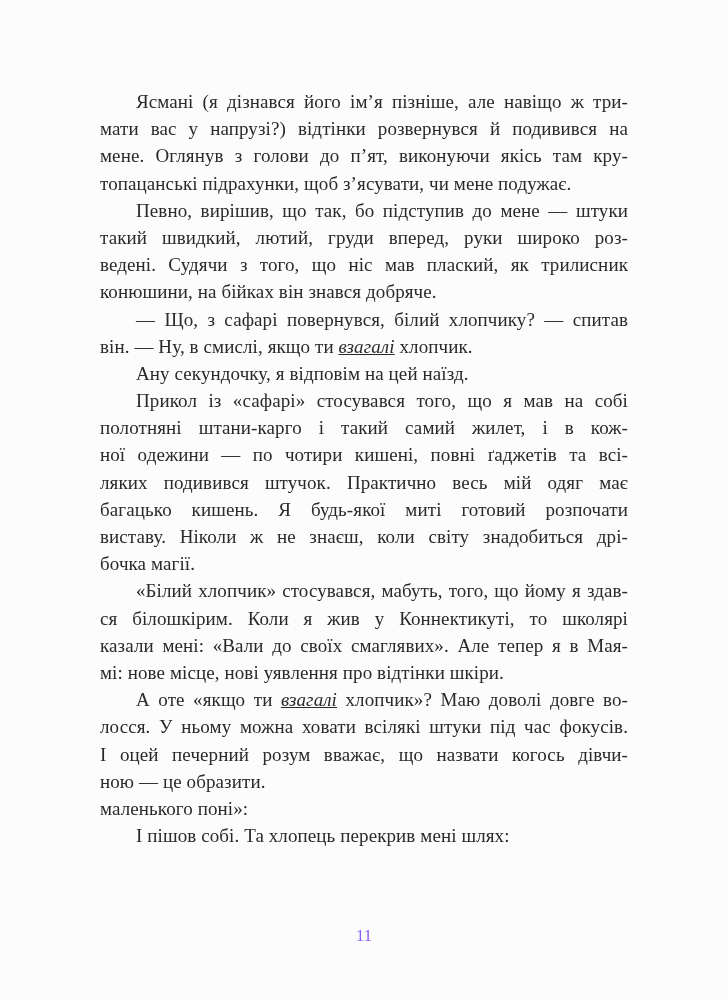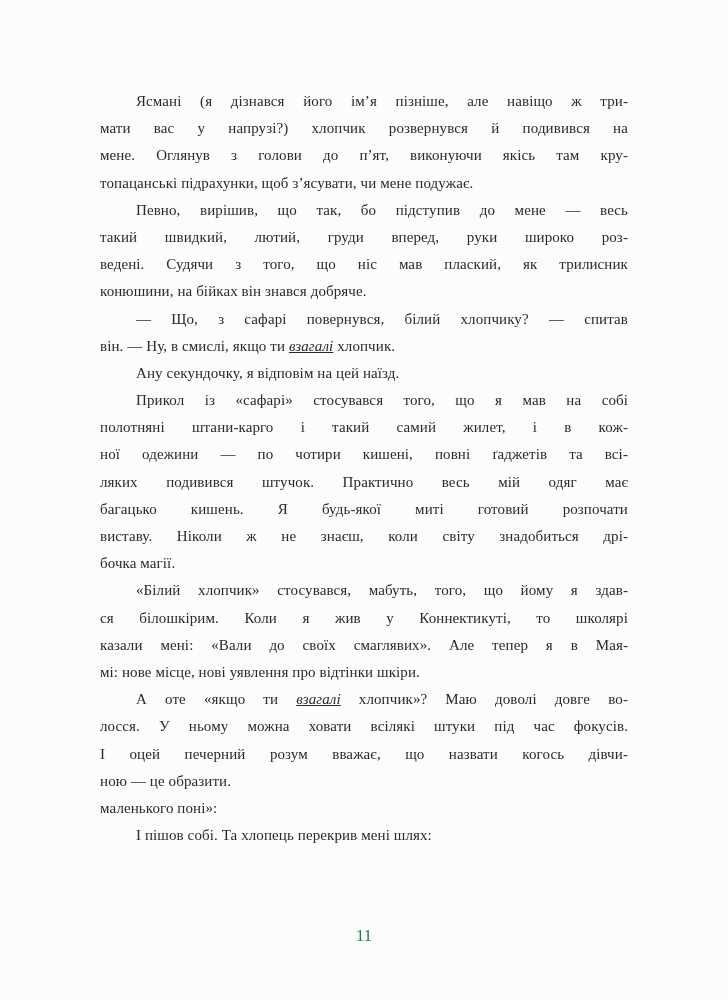--- a/index.html
+++ b/index.html
@@ -17,21 +17,21 @@
   .book-page {
     position: absolute;
     inset: 0;
     background: #fcfcfc;
   }
   .text-block {
     position: absolute;
     left: 100px;
     top: 88px;
     width: 528px;
-    font-size: 15px;
+    font-size: 19px;
     line-height: 27.2px;
     color: #2a2a2a;
     letter-spacing: 0.1px;
   }
   .line {
     text-align: justify;
     text-align-last: justify;
     height: 27.2px;
     overflow: visible;
   }
@@ -45,33 +45,33 @@
     font-style: italic;
     text-decoration: underline;
   }
   .page-number {
     position: absolute;
     left: 0;
     top: 926px;
     width: 100%;
     text-align: center;
     font-size: 16.5px;
-    color: #15803d;
+    color: #8b5cf6;
   }
 </style>
 </head>
 <body>
 
 <div class="book-page">
   <div class="text-block">
       <div class="line indent"><span>Ясмані (я дізнався його ім’я пізніше, але навіщо ж три-</span></div>
-      <div class="line"><span>мати вас у напрузі?) хлопчик розвернувся й подивився на</span></div>
+      <div class="line"><span>мати вас у напрузі?) відтінки розвернувся й подивився на</span></div>
       <div class="line"><span>мене. Оглянув з голови до п’ят, виконуючи якісь там кру-</span></div>
       <div class="line para-end"><span>топацанські підрахунки, щоб з’ясувати, чи мене подужає.</span></div>
-      <div class="line indent"><span>Певно, вирішив, що так, бо підступив до мене — весь</span></div>
+      <div class="line indent"><span>Певно, вирішив, що так, бо підступив до мене — штуки</span></div>
       <div class="line"><span>такий швидкий, лютий, груди вперед, руки широко роз-</span></div>
       <div class="line"><span>ведені. Судячи з того, що ніс мав плаский, як трилисник</span></div>
       <div class="line para-end"><span>конюшини, на бійках він знався добряче.</span></div>
       <div class="line indent"><span>— Що, з сафарі повернувся, білий хлопчику? — спитав</span></div>
       <div class="line para-end"><span>він. — Ну, в смислі, якщо ти </span><span class="it">взагалі</span><span> хлопчик.</span></div>
       <div class="line indent para-end"><span>Ану секундочку, я відповім на цей наїзд.</span></div>
       <div class="line indent"><span>Прикол із «сафарі» стосувався того, що я мав на собі</span></div>
       <div class="line"><span>полотняні штани-карго і такий самий жилет, і в кож-</span></div>
       <div class="line"><span>ної одежини — по чотири кишені, повні ґаджетів та всі-</span></div>
       <div class="line"><span>ляких подивився штучок. Практично весь мій одяг має</span></div>

